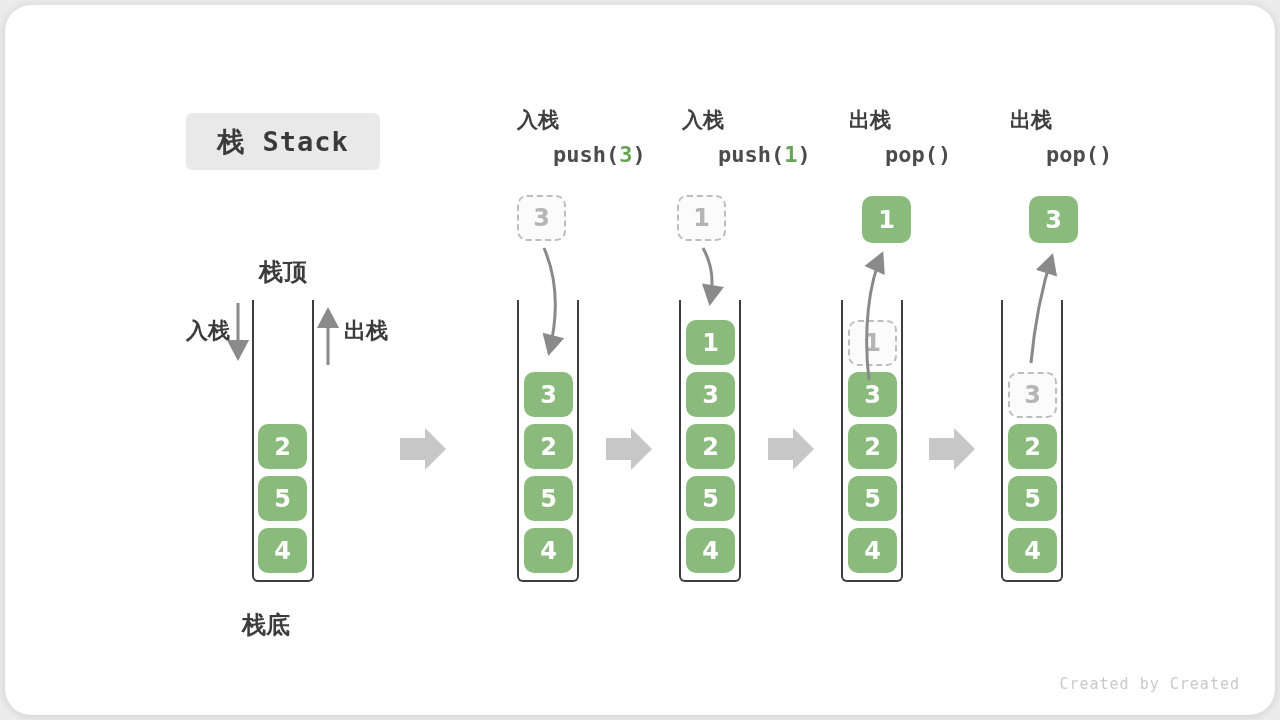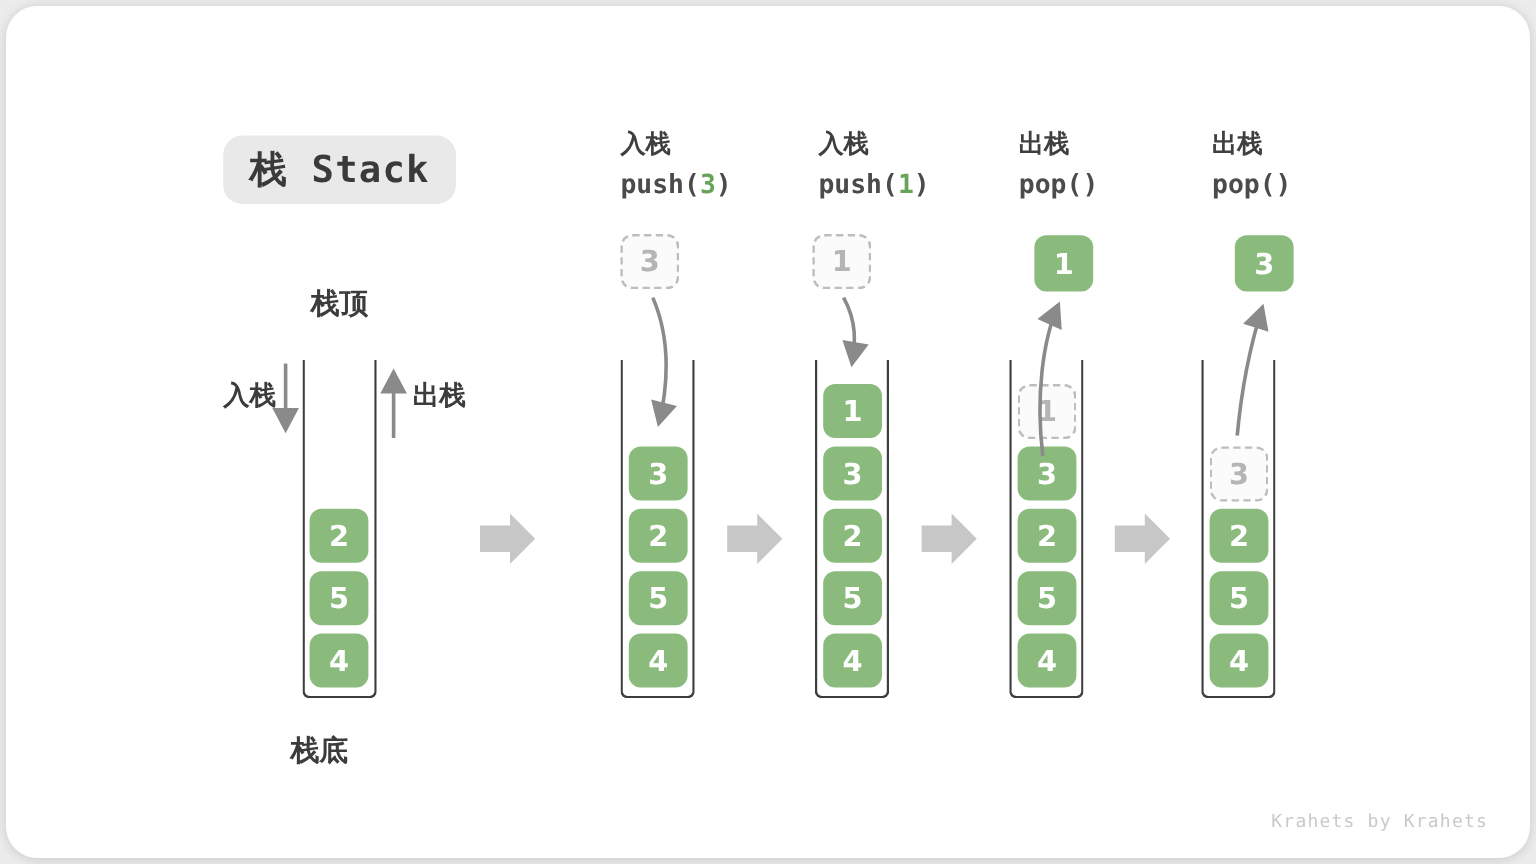--- a/index.html
+++ b/index.html
@@ -3,30 +3,30 @@
 <meta charset="utf-8">
 <style>
   html,body{margin:0;padding:0;background:#ececec;width:1280px;height:720px;overflow:hidden;}
   #canvas{position:relative;width:1280px;height:720px;
     font-family:"DejaVu Sans","Liberation Sans",sans-serif;}
   .card{position:absolute;left:5px;top:5px;right:5px;bottom:5px;background:#ffffff;
     border-radius:26px;box-shadow:0 1px 10px rgba(0,0,0,0.14);}
   .abs{position:absolute;}
 
   
-  .title-box{left:186px;top:113px;width:194px;height:57px;background:#e9e9e9;border-radius:16px;
+  .title-box{left:186px;top:113px;width:194px;height:57px;background:#e9e9e9;border-radius:6px;
     display:flex;align-items:center;justify-content:center;
     font-family:"DejaVu Sans Mono","Liberation Mono",monospace;
-    font-size:31px;font-weight:bold;color:#3a3a3a;letter-spacing:1px;}
+    font-size:27px;font-weight:bold;color:#3a3a3a;letter-spacing:1px;}
 
   
   .op{width:150px;}
   .op-zh{font-size:21px;font-weight:bold;color:#3f3f3f;line-height:1;}
   .op-code{margin-top:13px;font-family:"DejaVu Sans Mono","Liberation Mono",monospace;
-    font-size:22px;font-weight:bold;color:#4b4b4b;line-height:1;}
+    font-size:22px;font-weight:bold;color:#4b4b4b;line-height:1;margin-left:36px;}
   .op-code .arg{color:#67a457;}
 
   
   .stack-container{width:62px;height:282px;top:300px;border-left:2px solid #3d3d3d;
     border-right:2px solid #3d3d3d;border-bottom:2px solid #3d3d3d;
     border-radius:0 0 6px 6px;background:#ffffff;box-sizing:border-box;}
 
   
   .block{width:49px;height:45px;border-radius:10px;background:#8abb7d;color:#ffffff;
     font-size:24px;font-weight:bold;display:flex;align-items:center;justify-content:center;z-index:2;}
@@ -60,21 +60,21 @@
   </div>
   <div class="abs op" style="left:849px;top:110px;">
     <div class="op-zh">出栈</div>
     <div class="op-code"><span>pop(</span><span class="arg"></span><span>)</span></div>
   </div>
   <div class="abs op" style="left:1010px;top:110px;">
     <div class="op-zh">出栈</div>
     <div class="op-code"><span>pop(</span><span class="arg"></span><span>)</span></div>
   </div>
 
-  <div class="abs zh-label" style="left:259px;top:244px;font-family:Liberation Mono, monospace;">栈顶</div>
+  <div class="abs zh-label" style="left:259px;top:260px;">栈顶</div>
   <div class="abs zh-label" style="left:242px;top:613px;">栈底</div>
   <div class="abs zh-label" style="left:186px;top:320px;font-size:22px;">入栈</div>
   <div class="abs zh-label" style="left:344px;top:320px;font-size:22px;">出栈</div>
 
   <div class="abs stack-container" style="left:252px;"></div>
   <div class="abs stack-container" style="left:517px;"></div>
   <div class="abs stack-container" style="left:679px;"></div>
   <div class="abs stack-container" style="left:841px;"></div>
   <div class="abs stack-container" style="left:1001px;"></div>
 
@@ -126,14 +126,14 @@
     <path d="M869,380 C863,330 869,283 882,254" stroke="#8a8a8a" stroke-width="3" fill="none" marker-end="url(#ah)"></path>
 
     <path d="M1031,363 C1035,320 1043,284 1052,256" stroke="#8a8a8a" stroke-width="3" fill="none" marker-end="url(#ah)"></path>
 
     <path d="M400,438 h25 v-10 l21,21 l-21,21 v-10 h-25 z" fill="#c7c7c7"></path>
     <path d="M606,438 h25 v-10 l21,21 l-21,21 v-10 h-25 z" fill="#c7c7c7"></path>
     <path d="M768,438 h25 v-10 l21,21 l-21,21 v-10 h-25 z" fill="#c7c7c7"></path>
     <path d="M929,438 h25 v-10 l21,21 l-21,21 v-10 h-25 z" fill="#c7c7c7"></path>
   </svg>
 
-  <div class="abs watermark">Krahets by Krahets</div>
+  <div class="abs watermark">Created by Created</div>
 </div>
 
 </body></html>

